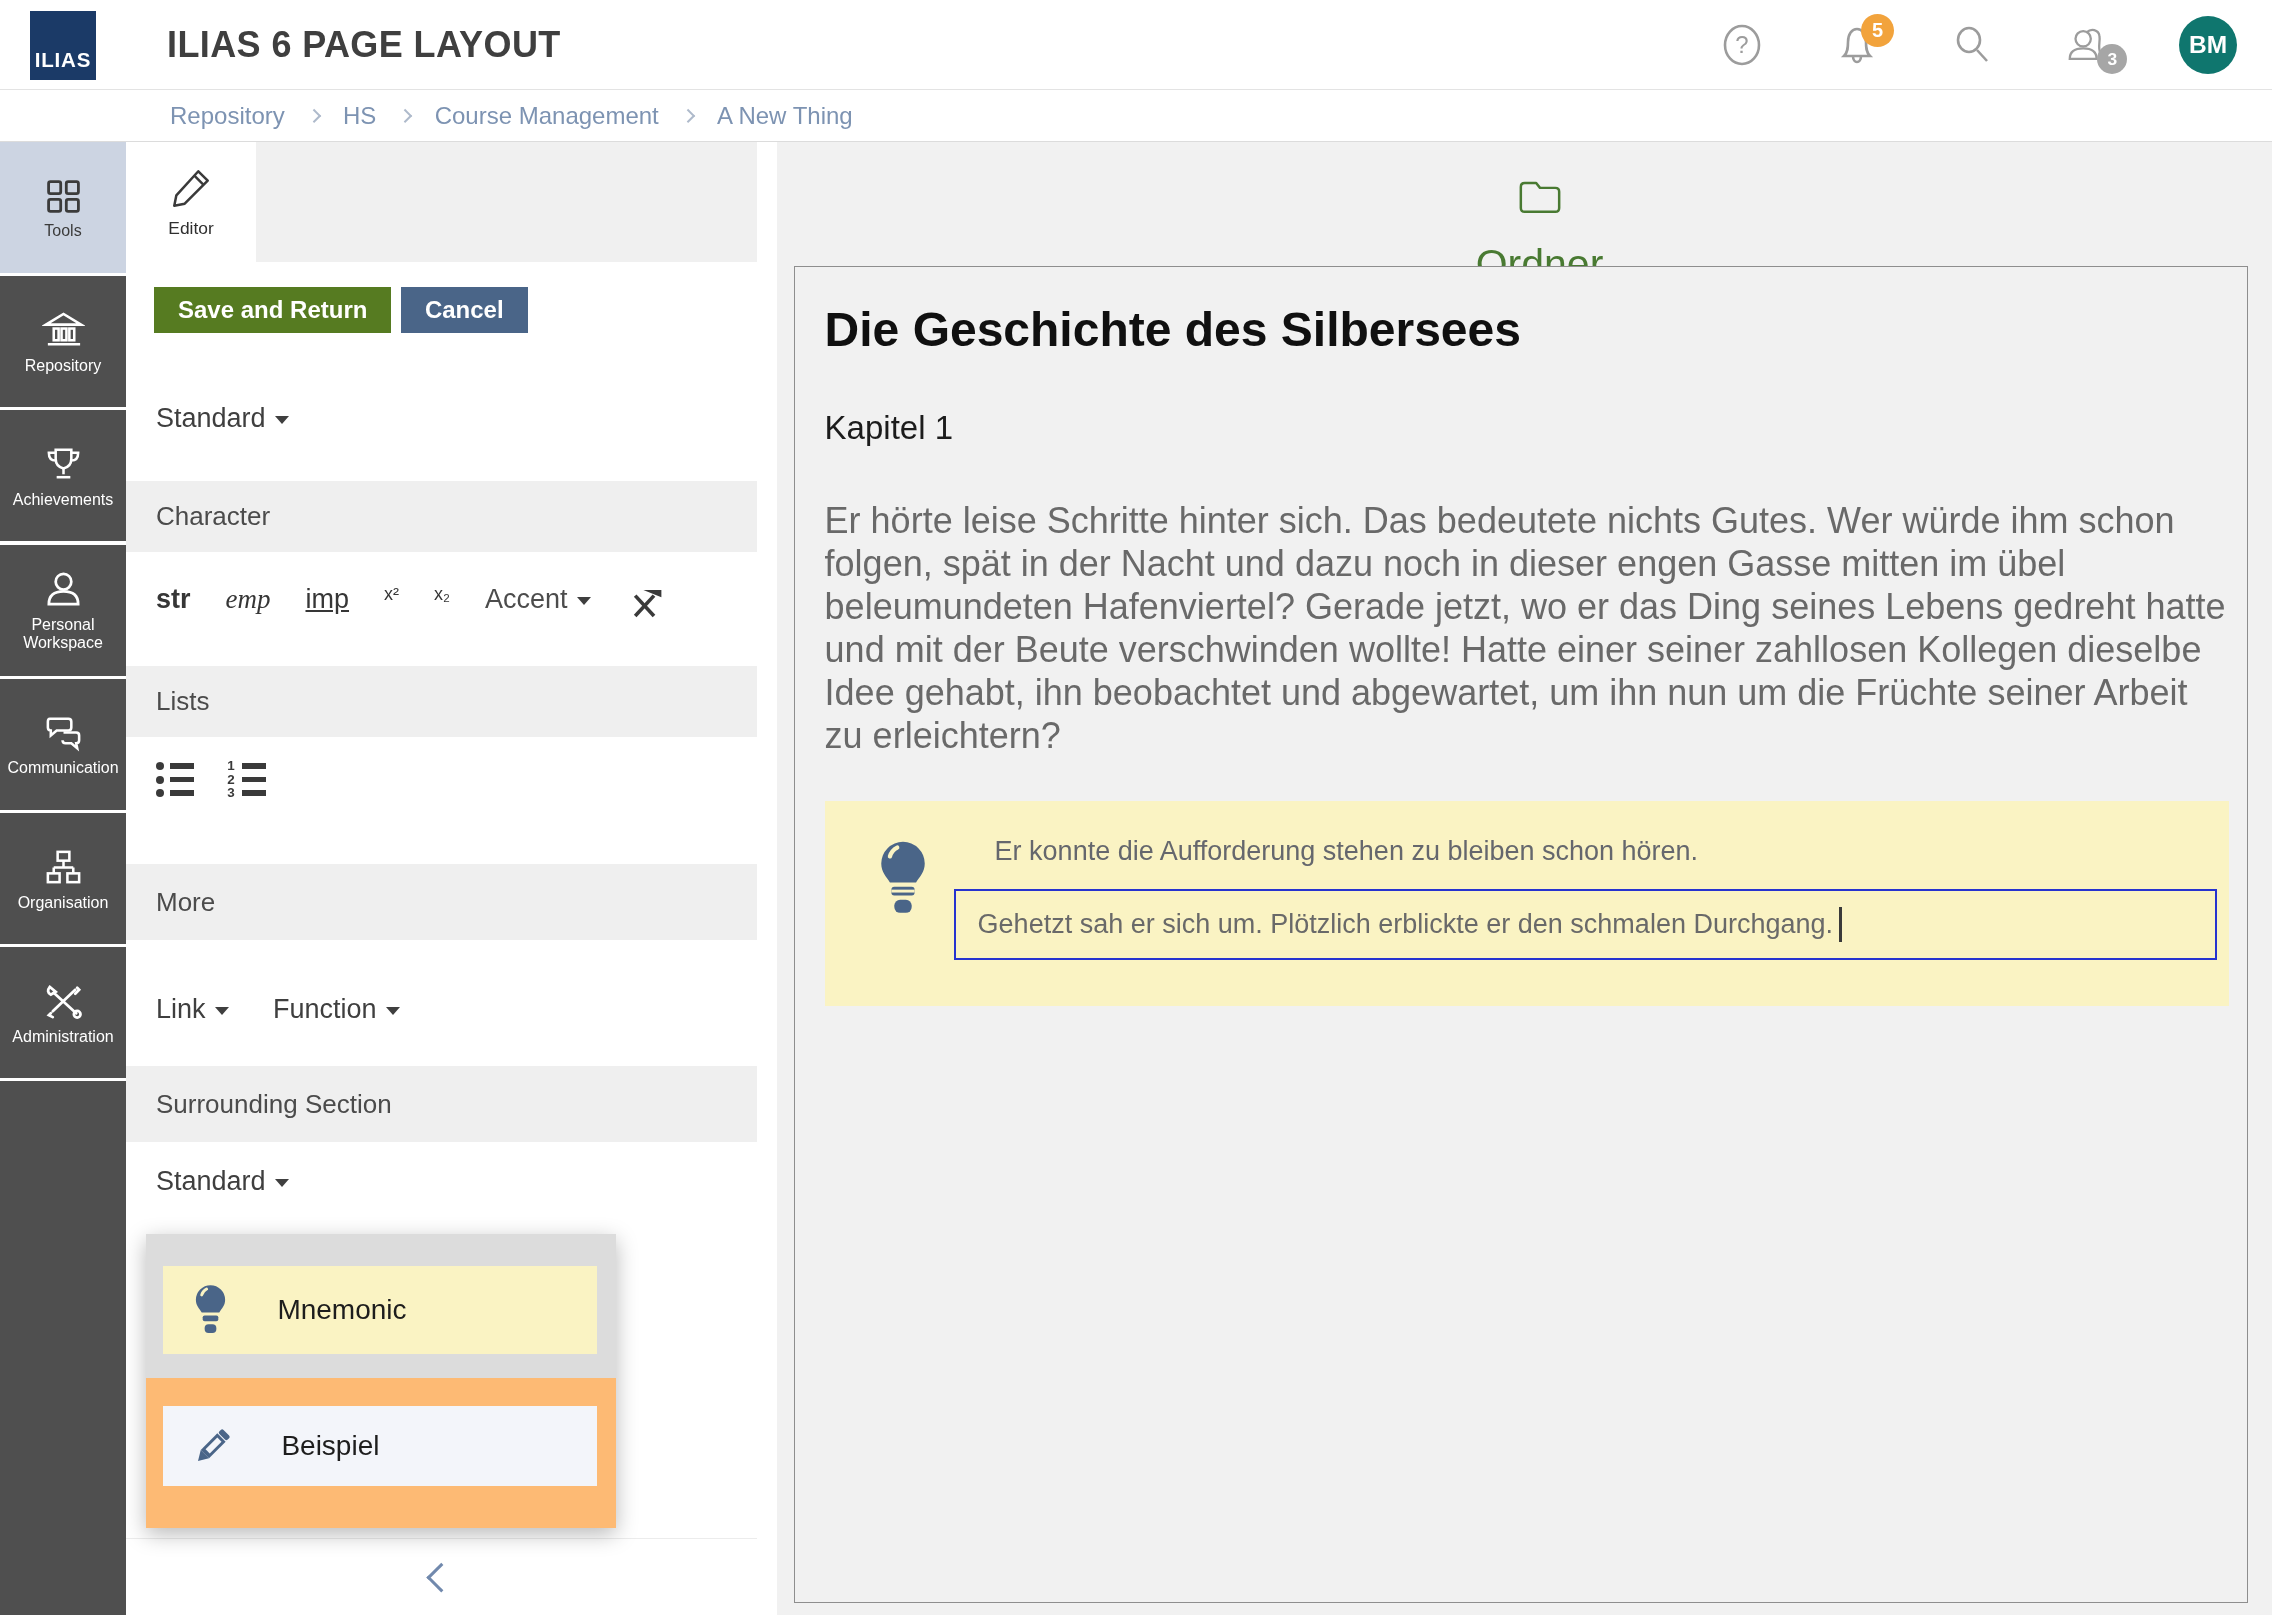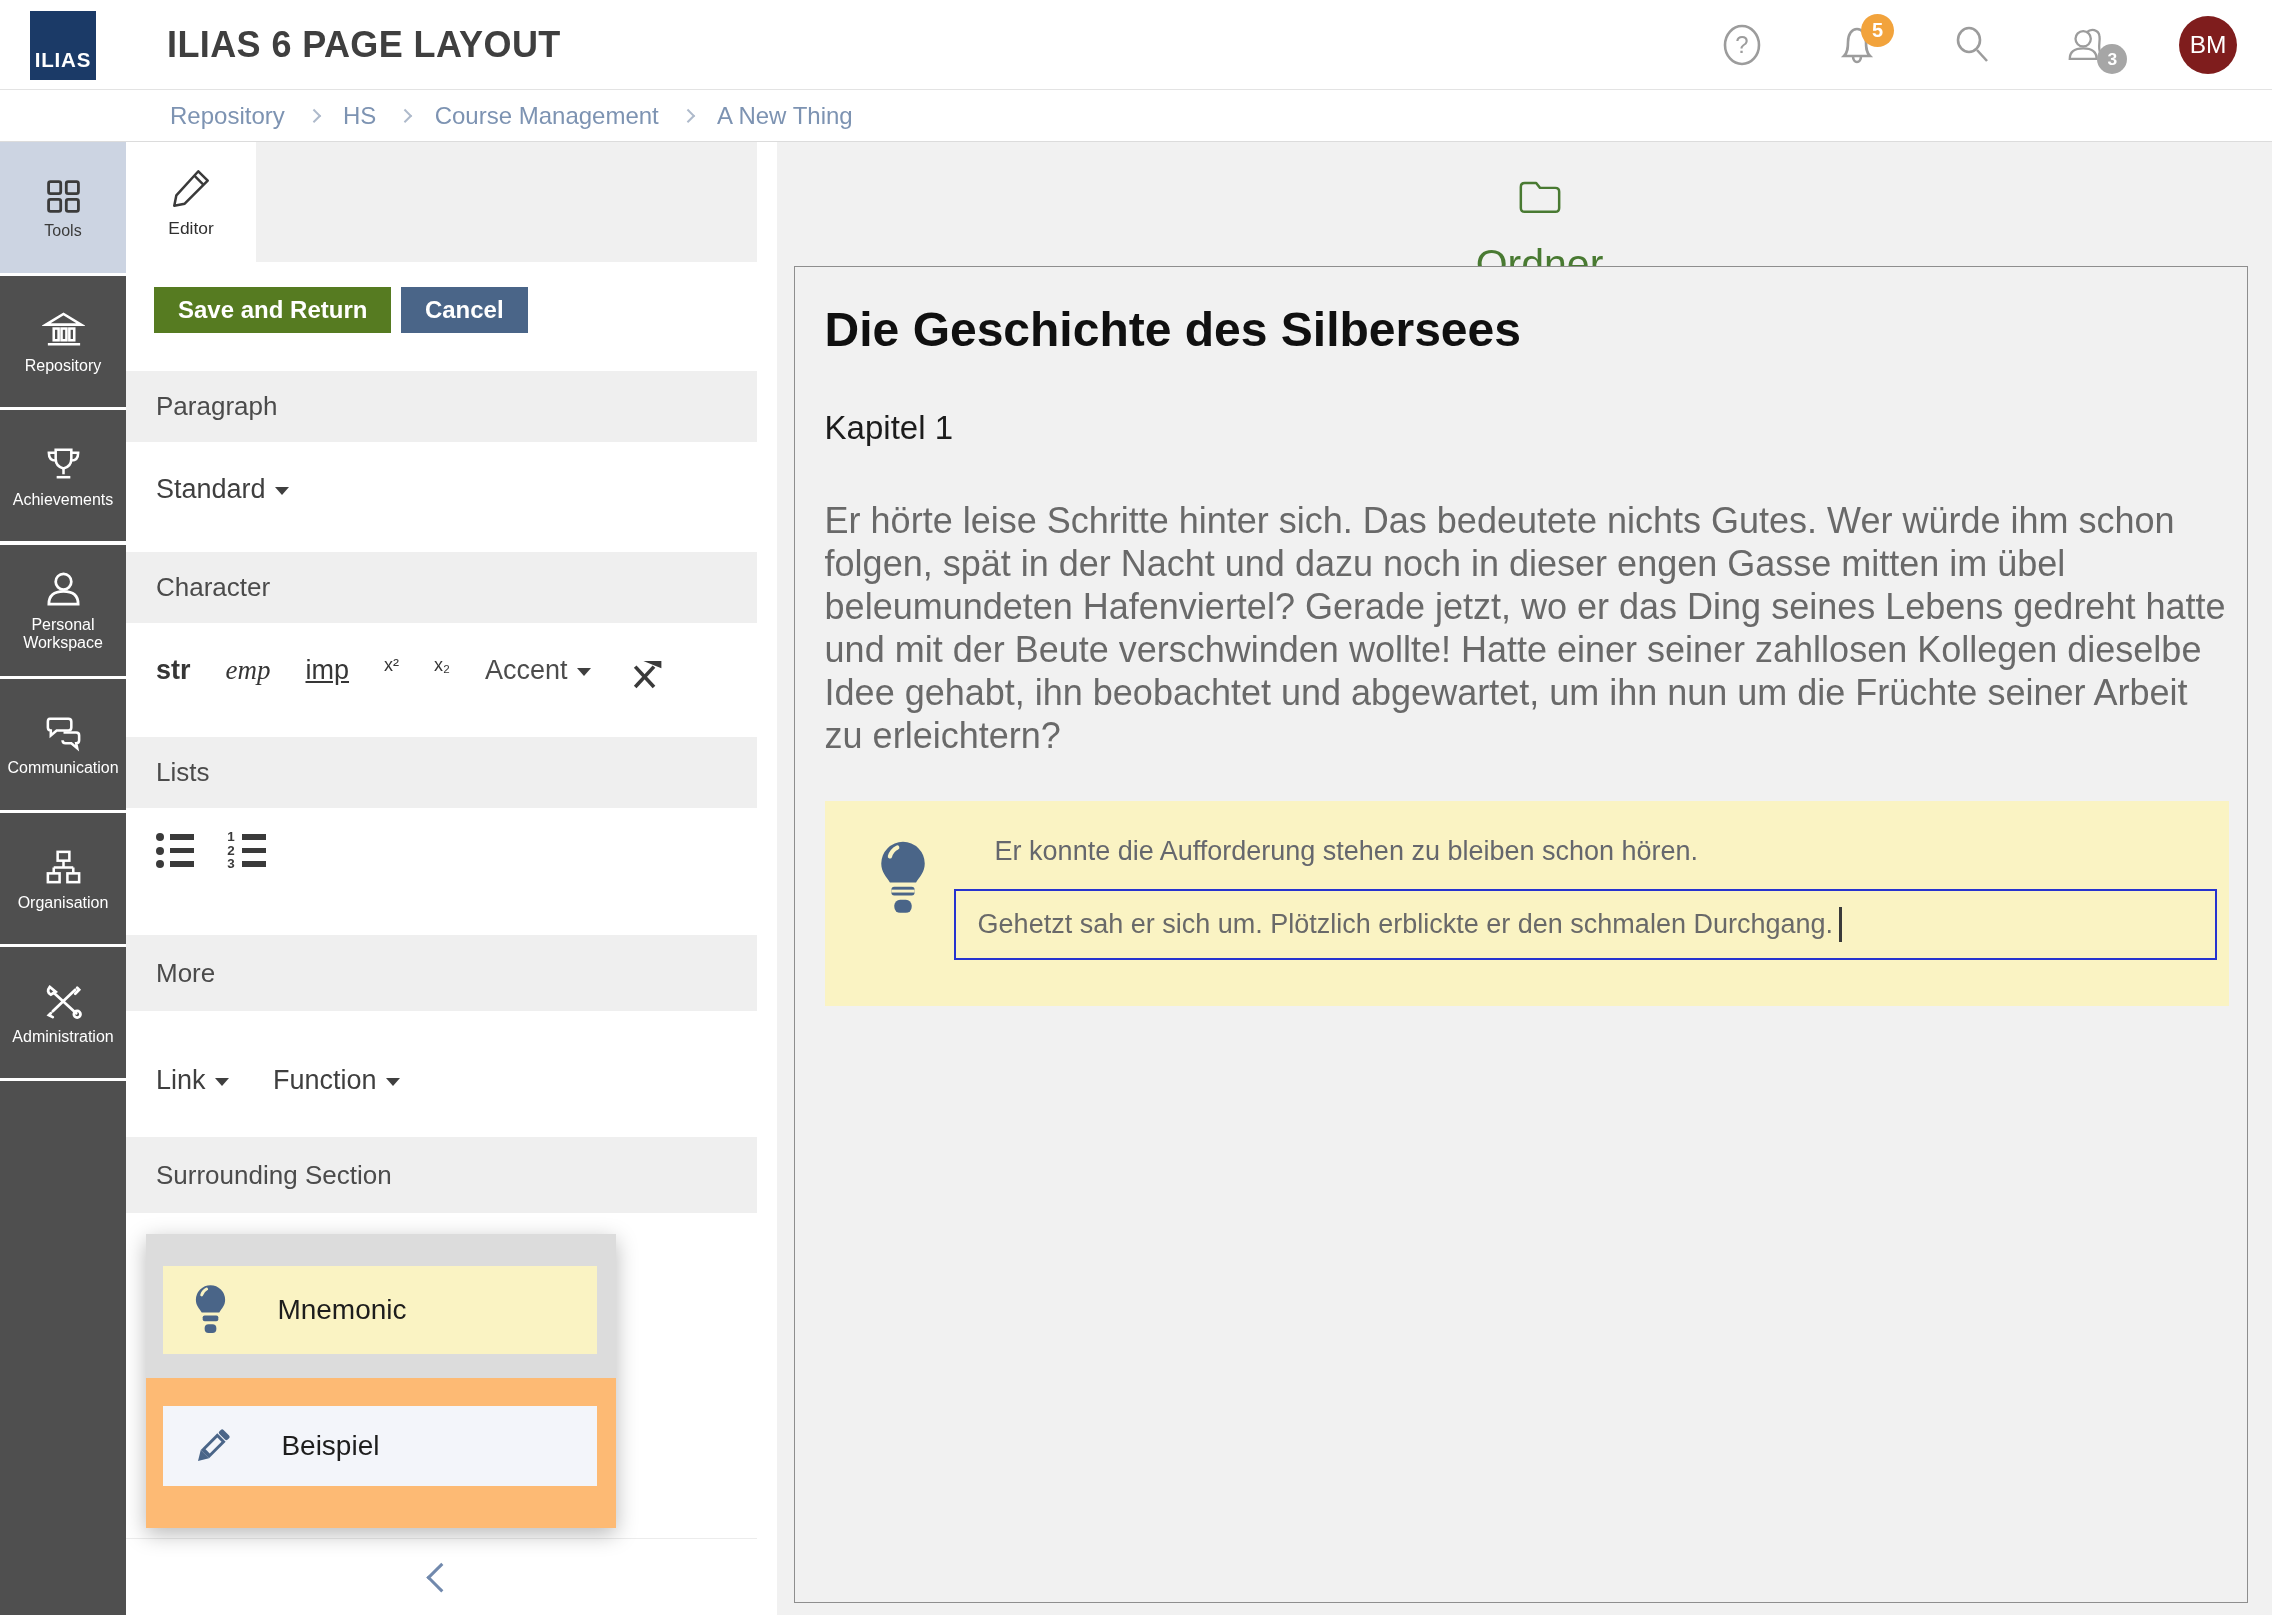--- a/index.html
+++ b/index.html
@@ -10,21 +10,21 @@
   
   .topbar { position:relative; height:90px; background:#ffffff; display:flex; align-items:center; border-bottom:0.8px solid #e3e3e3; }
   .logo { position:absolute; left:30px; top:11px; width:66px; height:69px; background:#1b3a67; color:#fff;
           display:flex; align-items:flex-end; justify-content:center; padding-bottom:8px; font-weight:bold; font-size:20.5px; letter-spacing:0.8px; cursor:pointer; }
   .app-title { margin-left:167px; font-size:36px; font-weight:700; color:#3f3f3f; letter-spacing:0.4px; }
   .top-icons { position:absolute; right:36px; top:0; height:90px; display:flex; align-items:center; gap:69px; }
   .tool-icon { position:relative; background:none; border:none; cursor:pointer; width:46px; height:46px; display:flex; align-items:center; justify-content:center; }
   .badge { position:absolute; top:-8px; right:-14px; min-width:33px; height:33px; border-radius:16.6px; background:#f2a33c; color:#fff;
            font-size:20px; font-weight:bold; display:flex; align-items:center; justify-content:center; }
   .badge.gray { background:#a6a6a6; top:auto; bottom:-6.3px; right:-17.4px; min-width:30px; height:30px; font-size:17.4px; }
-  .avatar { width:58px; height:58px; border-radius:50%; background:#7f1d1d; color:#fff; font-size:24.5px; font-weight:normal;
+  .avatar { width:58px; height:58px; border-radius:50%; background:#0f766e; color:#fff; font-size:24.5px; font-weight:bold;
             display:flex; align-items:center; justify-content:center; cursor:pointer; }
 
   
   .breadcrumb { height:52px; background:#fff; display:flex; align-items:center; padding-left:170px; gap:24px; border-bottom:0.8px solid #dcdcdc; }
   .crumb { color:#7d93b2; font-size:24px; text-decoration:none; cursor:pointer; }
   .crumb-sep { width:10.3px; height:10.3px; border-top:2.4px solid #aebacb; border-right:2.4px solid #aebacb; transform:rotate(45deg); margin-top:1.6px; }
 
   
   .content-row { display:flex; height:1473px; }
 
@@ -236,21 +236,20 @@
           </svg>
           <span class="tab-lbl">Editor</span>
         </div>
       </div>
 
       <div class="btn-row">
         <button class="btn save">Save and Return</button>
         <button class="btn cancel">Cancel</button>
       </div>
 
-      <div class="band">Paragraph</div>
       <div class="rowP">
         <button class="dd-btn">
           <span>Standard</span>
           <span class="caret"></span>
         </button>
       </div>
 
       <div class="band">Character</div>
       <div class="rowC">
         <button class="fmt b">str</button>

